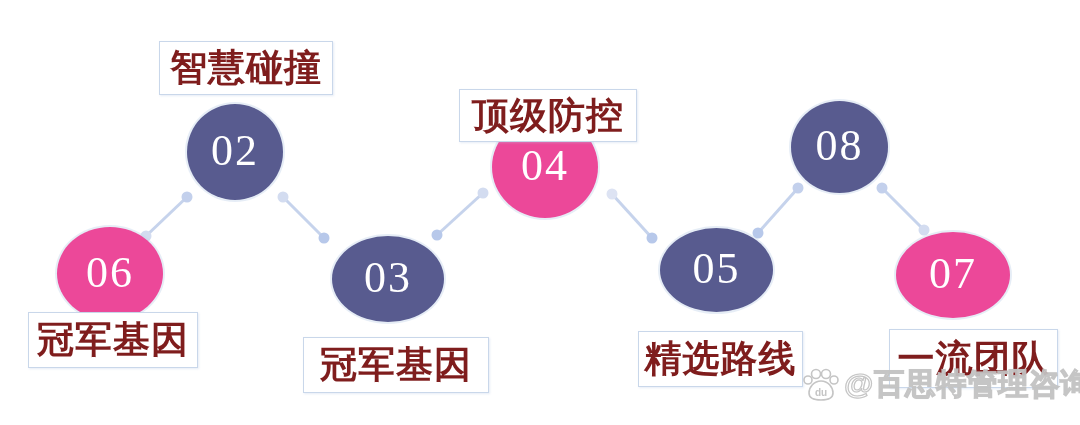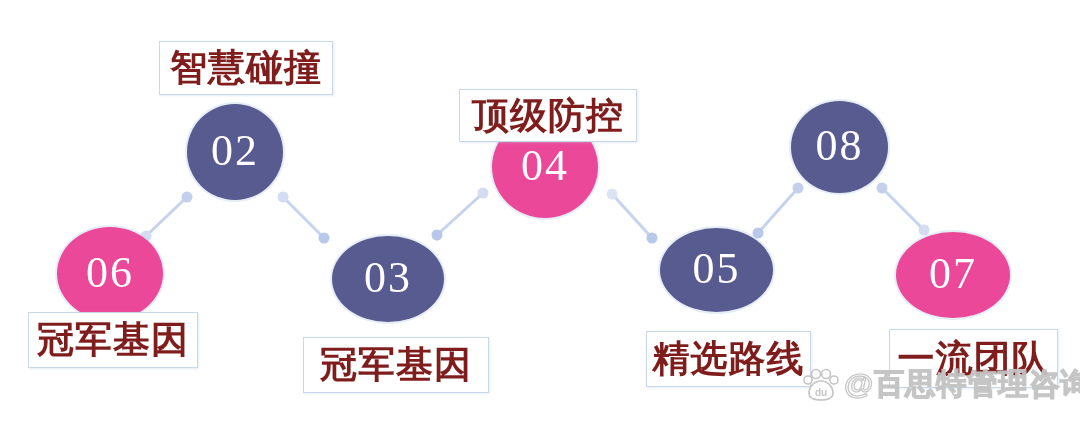--- a/index.html
+++ b/index.html
@@ -59,21 +59,21 @@
     color: #7f1d1d;
     font-size: 37px;
     font-weight: 700;
     letter-spacing: 1px;
     white-space: nowrap;
   }
   .l1 { left: 28px;  top: 312px; width: 168px; height: 54px; }
   .l2 { left: 159px; top: 41px;  width: 172px; height: 52px; }
   .l3 { left: 303px; top: 337px; width: 184px; height: 54px; }
   .l4 { left: 459px; top: 42px;  width: 176px; height: 51px; margin-top: 47px; }
-  .l5 { left: 638px; top: 331px; width: 163px; height: 54px; margin-left: 8px; }
+  .l5 { left: 638px; top: 331px; width: 163px; height: 54px; }
   .l6 { left: 769px; top: 41px;  width: 164px; height: 50px; }
   .l7 { left: 889px; top: 329px; width: 167px; height: 57px; }
 
   .watermark {
     position: absolute;
     left: 800px;
     top: 364px;
     display: flex;
     align-items: center;
     gap: 4px;

